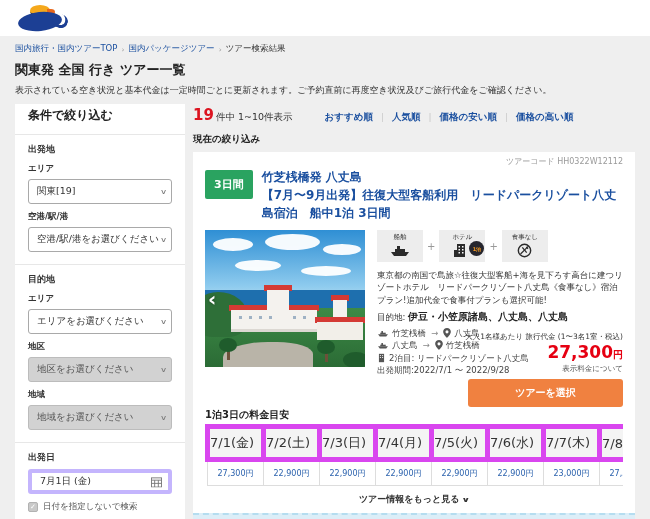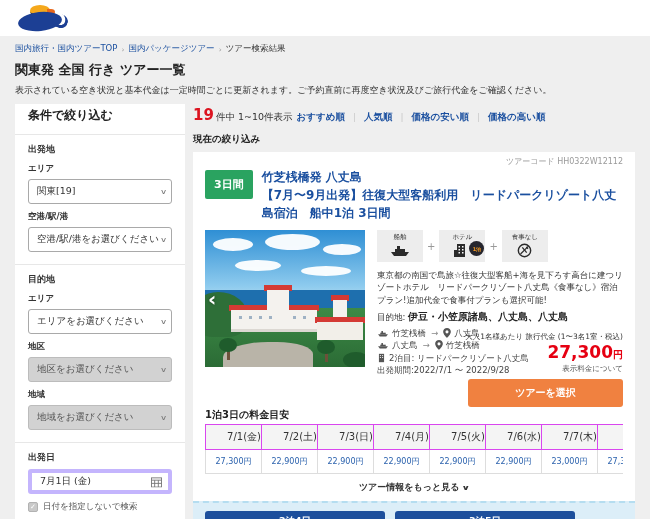--- a/index.html
+++ b/index.html
@@ -40,21 +40,21 @@
   .date-input { position:relative; height:25px; border:4px solid #c4b5fd; border-radius:3px; background:#fff; font-size:9.5px; color:#333; display:flex; align-items:center; padding:0 20px 0 8px; cursor:pointer; }
   .date-input svg { position:absolute; right:6px; top:50%; transform:translateY(-50%); }
   .checkbox-row { display:flex; align-items:center; gap:5px; margin-top:7px; cursor:pointer; }
   .checkbox { width:10px; height:10px; background:#c9c9c9; border:1px solid #b2b2b2; border-radius:2px; color:#fff; font-size:7px; line-height:9px; text-align:center; }
   .checkbox-label { font-size:8.5px; color:#555; }
 
   
   .main { flex:1; min-width:0; }
   .results-bar { display:flex; align-items:baseline; font-size:9.5px; color:#333; padding-top:2px; }
   .count { font-size:15px; font-weight:bold; color:#dc1420; margin-right:2px; }
-  .sort-links { display:flex; align-items:baseline; margin-left:4px; }
+  .sort-links { display:flex; align-items:baseline; margin-left:32px; }
   .sort-link { color:#1a4f9f; font-weight:bold; font-size:9.5px; cursor:pointer; }
   .sort-sep { color:#c9c9c9; margin:0 8px; font-size:9px; }
   .current-filter { font-size:9.5px; font-weight:bold; color:#222; margin:9px 0 6px; }
 
   .card { background:#fff; position:relative; padding:4px 12px 0; }
   .tour-code { text-align:right; font-size:8px; color:#9a9a9a; height:11px; }
   .title-row { display:flex; gap:9px; margin-top:1px; }
   .badge-days { background:#2aa360; color:#fff; font-size:11px; font-weight:bold; padding:0 9px; height:29px; display:flex; align-items:center; border-radius:2px; flex:0 0 auto; align-self:flex-start; margin-top:2px; cursor:pointer; }
   .tour-title { color:#1a4f9f; font-weight:bold; font-size:12px; line-height:1.5; cursor:pointer; }
 
@@ -99,21 +99,21 @@
   .price-block { position:absolute; right:12px; top:180px; width:250px; text-align:right; }
   .price-note { font-size:7.5px; color:#333; }
   .price-val { color:#e60012; font-weight:bold; font-size:17px; line-height:1.25; }
   .price-yen { font-size:10px; }
   .price-info { font-size:7.5px; color:#555; margin:1px 0 5px; cursor:pointer; }
   .select-btn { background:#f08140; color:#fff; font-weight:bold; font-size:10px; padding:7px 0; width:155px; border:none; border-radius:3px; cursor:pointer; font-family:inherit; }
 
   .table-title { font-size:10px; font-weight:bold; color:#222; margin-top:40px; height:14px; }
   .table-wrap { overflow:hidden; margin-top:2px; width:100%; }
   table.prices { border-collapse:collapse; table-layout:fixed; width:448px; }
-  table.prices th { background:#f4f4f4; border:1px solid #d946ef; font-size:10px; color:#333; font-weight:normal; padding:5px 0; text-align:right; white-space:nowrap; width:56px; }
+  table.prices th { background:#f4f4f4; border:5px solid #d946ef; font-size:13px; color:#333; font-weight:normal; padding:5px 0; text-align:left; white-space:nowrap; width:56px; }
   table.prices td { background:#fff; border:1px solid #ddd; font-size:8px; color:#2a61ad; padding:6px 0; text-align:center; white-space:nowrap; cursor:pointer; }
   .more-link { text-align:center; font-size:9px; color:#333; padding:7px 0 7px; cursor:pointer; font-weight:bold; }
   .more-chev { display:inline-block; transform:scaleX(1.5); font-size:7px; color:#333; margin-left:4px; }
 
   .variants { background:#dceef8; border-top:2px dashed #b5ddf0; margin:0 -12px; padding:8px 12px 10px; display:flex; gap:10px; }
   .variant { width:180px; cursor:pointer; }
   .variant-head { background:#1d4f9c; color:#fff; font-size:9.5px; font-weight:bold; text-align:center; padding:4px 0; border-radius:3px 3px 0 0; }
 </style>
 </head>
 <body>

